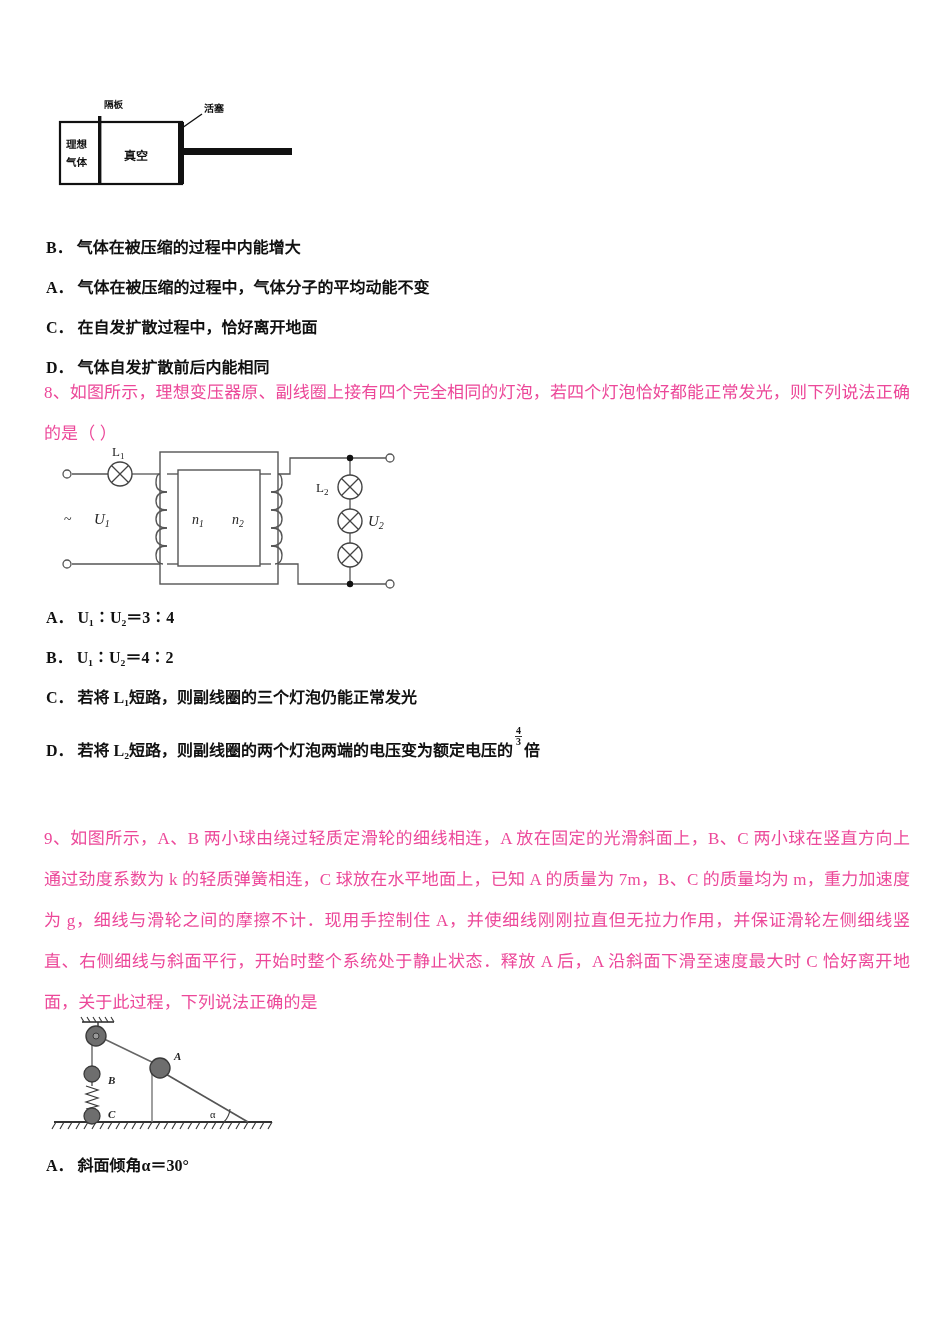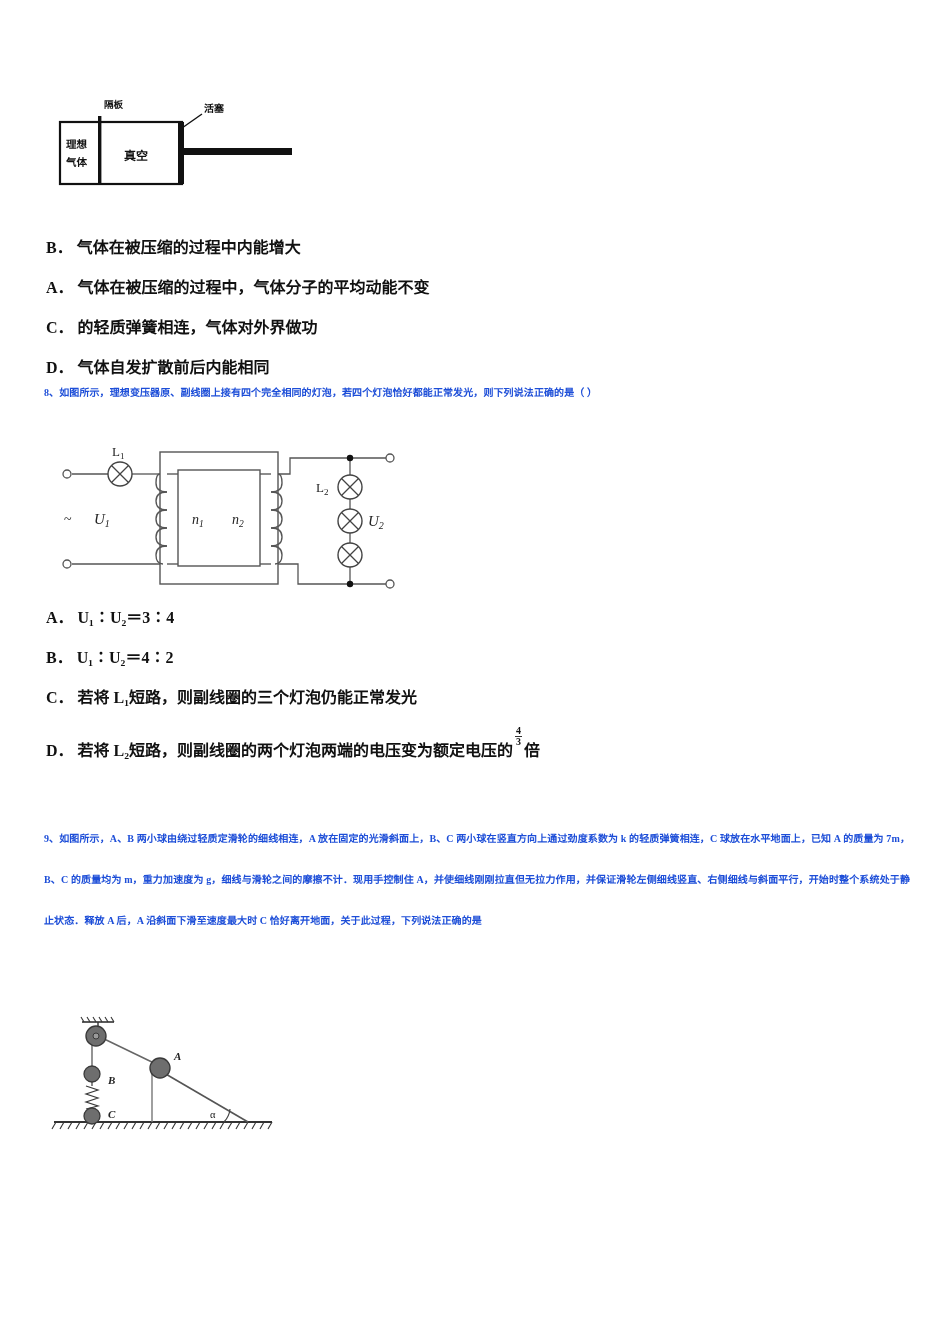--- a/index.html
+++ b/index.html
@@ -20,26 +20,25 @@
   .page {
     position: relative;
     width: 950px;
     height: 1292px;
     padding: 0;
     box-sizing: border-box;
   }
 
   
   .qtext {
-    font-size: 10px;
+    font-size: 17px;
     line-height: 41px;
     letter-spacing: 0.1px;
-    color: #1d4ed8;
+    color: #ec4899;
     text-align: justify;
-    font-weight: bold;
   }
   .opt {
     font-size: 16px;
     line-height: 40px;
     color: #111111;
     font-weight: 600;
   }
   .opt .lab {
     font-weight: 700;
     font-family: "Liberation Serif", serif;
@@ -111,21 +110,21 @@
   </div>
 
   <div class="block" id="opts-7">
     <div class="opt">
       <span class="lab">B．</span><span class="body">气体在被压缩的过程中内能增大</span>
     </div>
     <div class="opt">
       <span class="lab">A．</span><span class="body">气体在被压缩的过程中，气体分子的平均动能不变</span>
     </div>
     <div class="opt">
-      <span class="lab">C．</span><span class="body">的轻质弹簧相连，气体对外界做功</span>
+      <span class="lab">C．</span><span class="body">在自发扩散过程中，恰好离开地面</span>
     </div>
     <div class="opt">
       <span class="lab">D．</span><span class="body">气体自发扩散前后内能相同</span>
     </div>
   </div>
 
   <div class="block qtext" id="q8-stem">8、如图所示，理想变压器原、副线圈上接有四个完全相同的灯泡，若四个灯泡恰好都能正常发光，则下列说法正确的是（ ）</div>
 
   <div class="block" id="fig-transformer">
     <svg width="360" height="155" viewBox="0 0 360 155">
@@ -299,14 +298,19 @@
 
       <path d="M172,108 A 22 22 0 0 0 178,95" stroke="#444" stroke-width="1.2" fill="none"></path>
 
       <text x="122" y="46" font-family="'Liberation Serif', serif" font-size="11" font-style="italic" font-weight="bold" fill="#222">A</text>
       <text x="56" y="70" font-family="'Liberation Serif', serif" font-size="11" font-style="italic" font-weight="bold" fill="#222">B</text>
       <text x="56" y="104" font-family="'Liberation Serif', serif" font-size="11" font-style="italic" font-weight="bold" fill="#222">C</text>
       <text x="158" y="104" font-family="'Liberation Serif', serif" font-size="10.5" fill="#222">α</text>
     </svg>
   </div>
 
+  <div class="block" id="opts-9">
+    <div class="opt">
+      <span class="lab">A．</span><span class="body">斜面倾角α＝30°</span>
+    </div>
+  </div>
 
 </div>
 
 </body></html>

